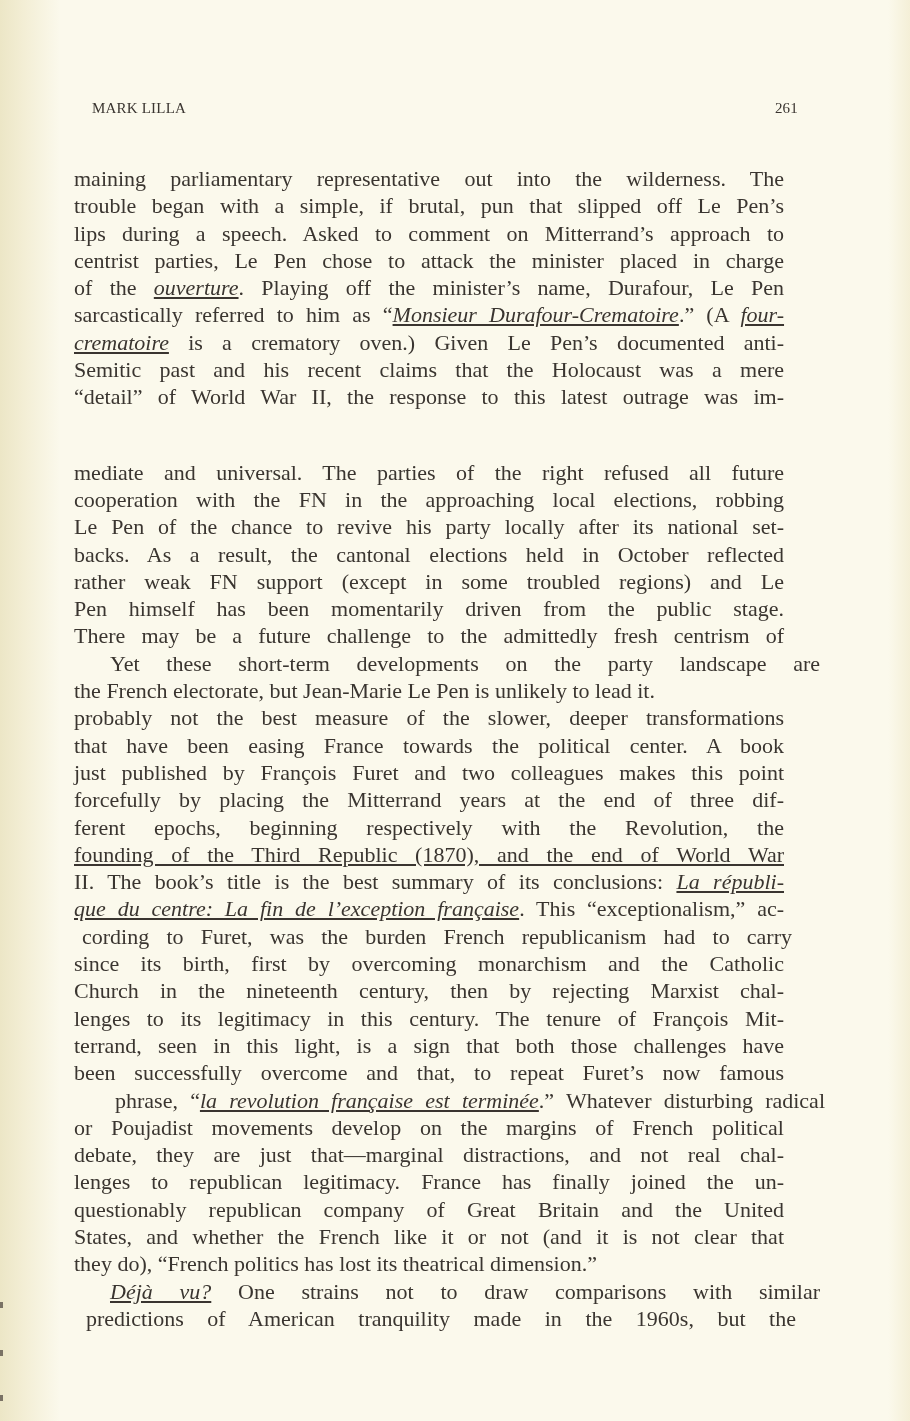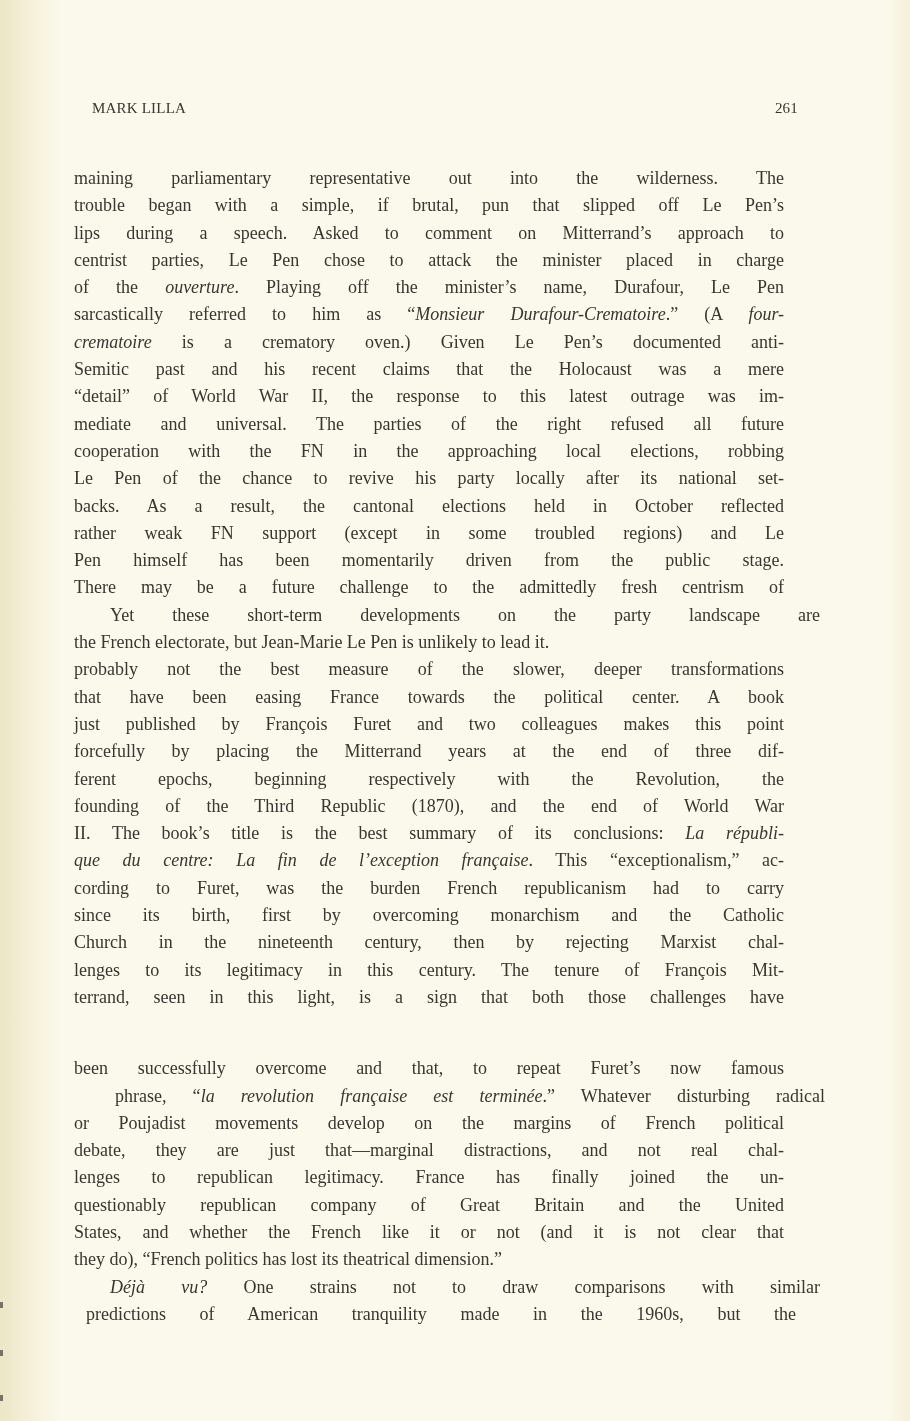--- a/index.html
+++ b/index.html
@@ -59,36 +59,36 @@
     .body-text {
       position: absolute;
       left: 74px;
       top: 165px;
       width: 710px;
     }
     .line {
       display: block;
       height: 27.3px;
       line-height: 27.3px;
-      font-size: 18px;
+      font-size: 22px;
       white-space: nowrap;
       text-align: justify;
       text-align-last: justify;
       transform-origin: left center;
     }
     .line.last {
       text-align-last: left;
     }
     .line.indent {
       padding-left: 36px;
     }
     .line.offset {
       padding-left: 12px;
     }
-    .line i { font-style: italic; }
+    .line i { font-style: italic; text-decoration: underline; }
   </style>
 </head>
 <body>
 
 <div class="page-shade"></div>
 <div class="right-shade"></div>
 <div class="binding-marks">
   <span style="top:22px"></span>
   <span style="top:70px"></span>
   <span style="top:115px"></span>
@@ -102,43 +102,43 @@
 <div class="body-text" id="body-text">
     <div class="line" style="width: 710px;"><span>maining parliamentary representative out into the wilderness. The</span></div>
     <div class="line" style="width: 710px;"><span>trouble began with a simple, if brutal, pun that slipped off Le Pen’s</span></div>
     <div class="line" style="width: 710px;"><span>lips during a speech. Asked to comment on Mitterrand’s approach to</span></div>
     <div class="line" style="width: 710px;"><span>centrist parties, Le Pen chose to attack the minister placed in charge</span></div>
     <div class="line" style="width: 710px;"><span>of the </span><i>ouverture</i><span>. Playing off the minister’s name, Durafour, Le Pen</span></div>
     <div class="line" style="width: 710px;"><span>sarcastically referred to him as “</span><i>Monsieur Durafour-Crematoire</i><span>.” (A </span><i>four-</i></div>
     <div class="line" style="width: 710px;"><i>crematoire</i><span> is a crematory oven.) Given Le Pen’s documented anti-</span></div>
     <div class="line" style="width: 710px;"><span>Semitic past and his recent claims that the Holocaust was a mere</span></div>
     <div class="line" style="width: 710px;"><span>“detail” of World War II, the response to this latest outrage was im-</span></div>
-    <div class="line" style="width: 710px;"><span>mediate and universal. The parties of the right refused all future</span></div>
+    <div class="line" style="width: 710px; margin-top: 48px;"><span>mediate and universal. The parties of the right refused all future</span></div>
     <div class="line" style="width: 710px;"><span>cooperation with the FN in the approaching local elections, robbing</span></div>
     <div class="line" style="width: 710px;"><span>Le Pen of the chance to revive his party locally after its national set-</span></div>
     <div class="line" style="width: 710px;"><span>backs. As a result, the cantonal elections held in October reflected</span></div>
     <div class="line" style="width: 710px;"><span>rather weak FN support (except in some troubled regions) and Le</span></div>
     <div class="line" style="width: 710px;"><span>Pen himself has been momentarily driven from the public stage.</span></div>
     <div class="line" style="width: 710px;"><span>There may be a future challenge to the admittedly fresh centrism of</span></div>
     <div class="line indent" style="width: 710px;"><span>Yet these short-term developments on the party landscape are</span></div>
     <div class="line last"><span>the French electorate, but Jean-Marie Le Pen is unlikely to lead it.</span></div>
     <div class="line" style="width: 710px;"><span>probably not the best measure of the slower, deeper transformations</span></div>
     <div class="line" style="width: 710px;"><span>that have been easing France towards the political center. A book</span></div>
     <div class="line" style="width: 710px;"><span>just published by François Furet and two colleagues makes this point</span></div>
     <div class="line" style="width: 710px;"><span>forcefully by placing the Mitterrand years at the end of three dif-</span></div>
     <div class="line" style="width: 710px;"><span>ferent epochs, beginning respectively with the Revolution, the</span></div>
-    <div class="line" style="width: 710px;"><span>founding of the Third Republic (1870), and the end of World War</span></div>
+    <div class="line" style="width: 710px; text-decoration: underline;"><span>founding of the Third Republic (1870), and the end of World War</span></div>
     <div class="line" style="width: 710px;"><span>II. The book’s title is the best summary of its conclusions: </span><i>La républi-</i></div>
     <div class="line" style="width: 710px;"><i>que du centre: La fin de l’exception française</i><span>. This “exceptionalism,” ac-</span></div>
-    <div class="line" style="width: 710px;"><span>cording to Furet, was the burden French republicanism had to carry</span></div>
+    <div class="line" style="width: 710px; margin-left: 8px;"><span>cording to Furet, was the burden French republicanism had to carry</span></div>
     <div class="line" style="width: 710px;"><span>since its birth, first by overcoming monarchism and the Catholic</span></div>
     <div class="line" style="width: 710px;"><span>Church in the nineteenth century, then by rejecting Marxist chal-</span></div>
     <div class="line" style="width: 710px;"><span>lenges to its legitimacy in this century. The tenure of François Mit-</span></div>
     <div class="line" style="width: 710px;"><span>terrand, seen in this light, is a sign that both those challenges have</span></div>
-    <div class="line" style="width: 710px; margin-top: 44px;"><span>been successfully overcome and that, to repeat Furet’s now famous</span></div>
+    <div class="line" style="width: 710px;"><span>been successfully overcome and that, to repeat Furet’s now famous</span></div>
     <div class="line" style="width: 710px; margin-left: 41px;"><span>phrase, “</span><i>la revolution française est terminée</i><span>.” Whatever disturbing radical</span></div>
     <div class="line" style="width: 710px;"><span>or Poujadist movements develop on the margins of French political</span></div>
     <div class="line" style="width: 710px;"><span>debate, they are just that—marginal distractions, and not real chal-</span></div>
     <div class="line" style="width: 710px;"><span>lenges to republican legitimacy. France has finally joined the un-</span></div>
     <div class="line" style="width: 710px;"><span>questionably republican company of Great Britain and the United</span></div>
     <div class="line" style="width: 710px;"><span>States, and whether the French like it or not (and it is not clear that</span></div>
     <div class="line last"><span>they do), “French politics has lost its theatrical dimension.”</span></div>
     <div class="line indent" style="width: 710px;"><i>Déjà vu?</i><span> One strains not to draw comparisons with similar</span></div>
     <div class="line offset" style="width: 710px;"><span>predictions of American tranquility made in the 1960s, but the</span></div>
   </div>

